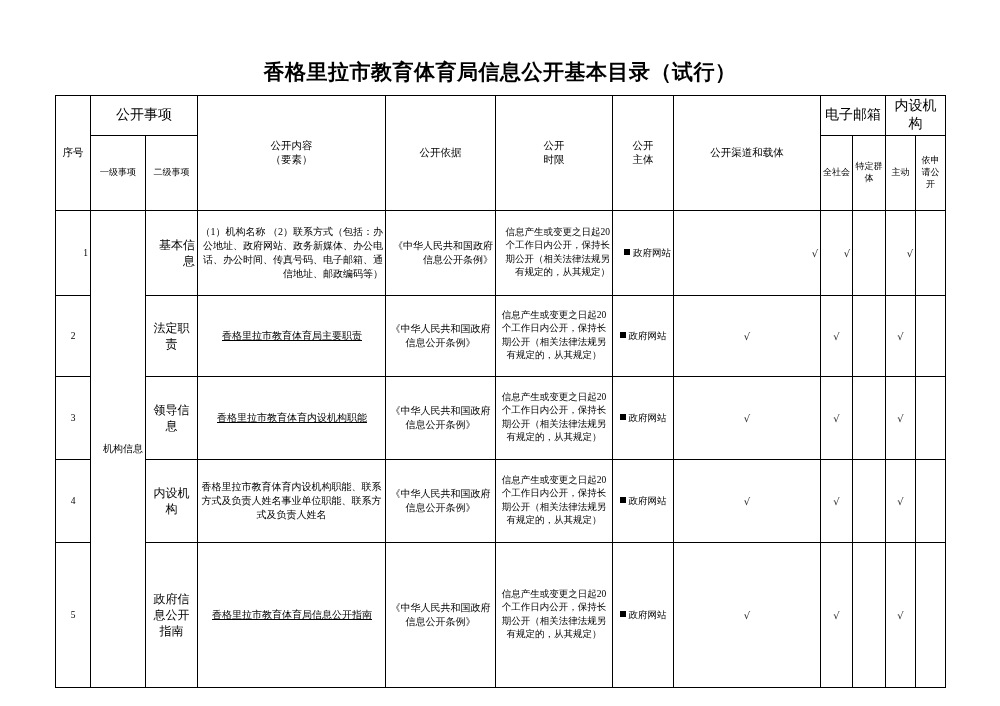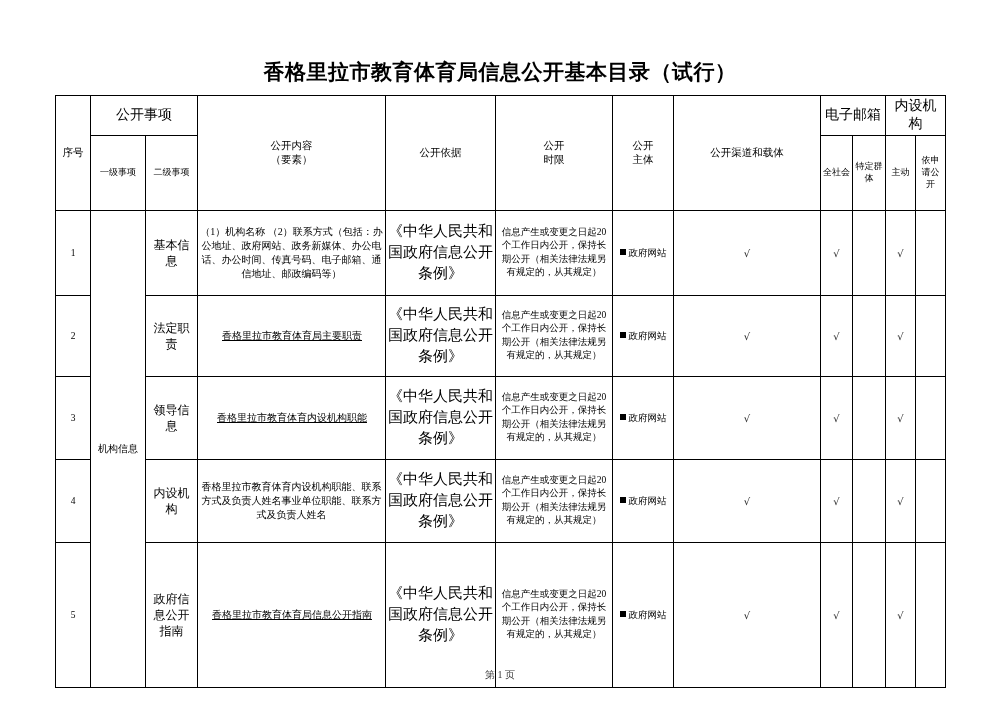--- a/index.html
+++ b/index.html
@@ -115,21 +115,21 @@
     padding-right: 4px;
   }
 
   td.content-cell.centered {
     text-align: center;
     padding-left: 3px;
     text-decoration: underline;
   }
 
   td.basis-cell {
-    font-size: 15px;
+    font-size: 10px;
     line-height: 1.4;
     padding-left: 4px;
     padding-right: 4px;
   }
 
   td.limit-cell {
     font-size: 9.5px;
     line-height: 1.42;
     padding-left: 4px;
     padding-right: 4px;
@@ -157,21 +157,21 @@
   }
 
   .check-glyph {
     display: inline-block;
     font-family: "DejaVu Sans", sans-serif;
     font-size: 10px;
     line-height: 1;
   }
 
   
-  tr.r1 td { height: 82px; }
+  tr.r1 td { height: 82px; text-align: right; }
   tr.r2 td { height: 78px; }
   tr.r3 td { height: 80px; }
   tr.r4 td { height: 80px; }
   tr.r5 td { height: 142px; }
 
   .page-footer {
     position: absolute;
     top: 668px;
     left: 0;
     width: 1000px;
@@ -305,15 +305,14 @@
           <td class="check-cell"><span class="check-glyph">√</span></td>
           <td class="check-cell"><span class="check-glyph"></span></td>
           <td class="check-cell"><span class="check-glyph">√</span></td>
           <td class="check-cell"><span class="check-glyph"></span></td>
         </tr>
 
       </tbody>
     </table>
   </div>
 
-  <div class="page-footer">第 1 页</div>
 
 </div>
 
 </body></html>

